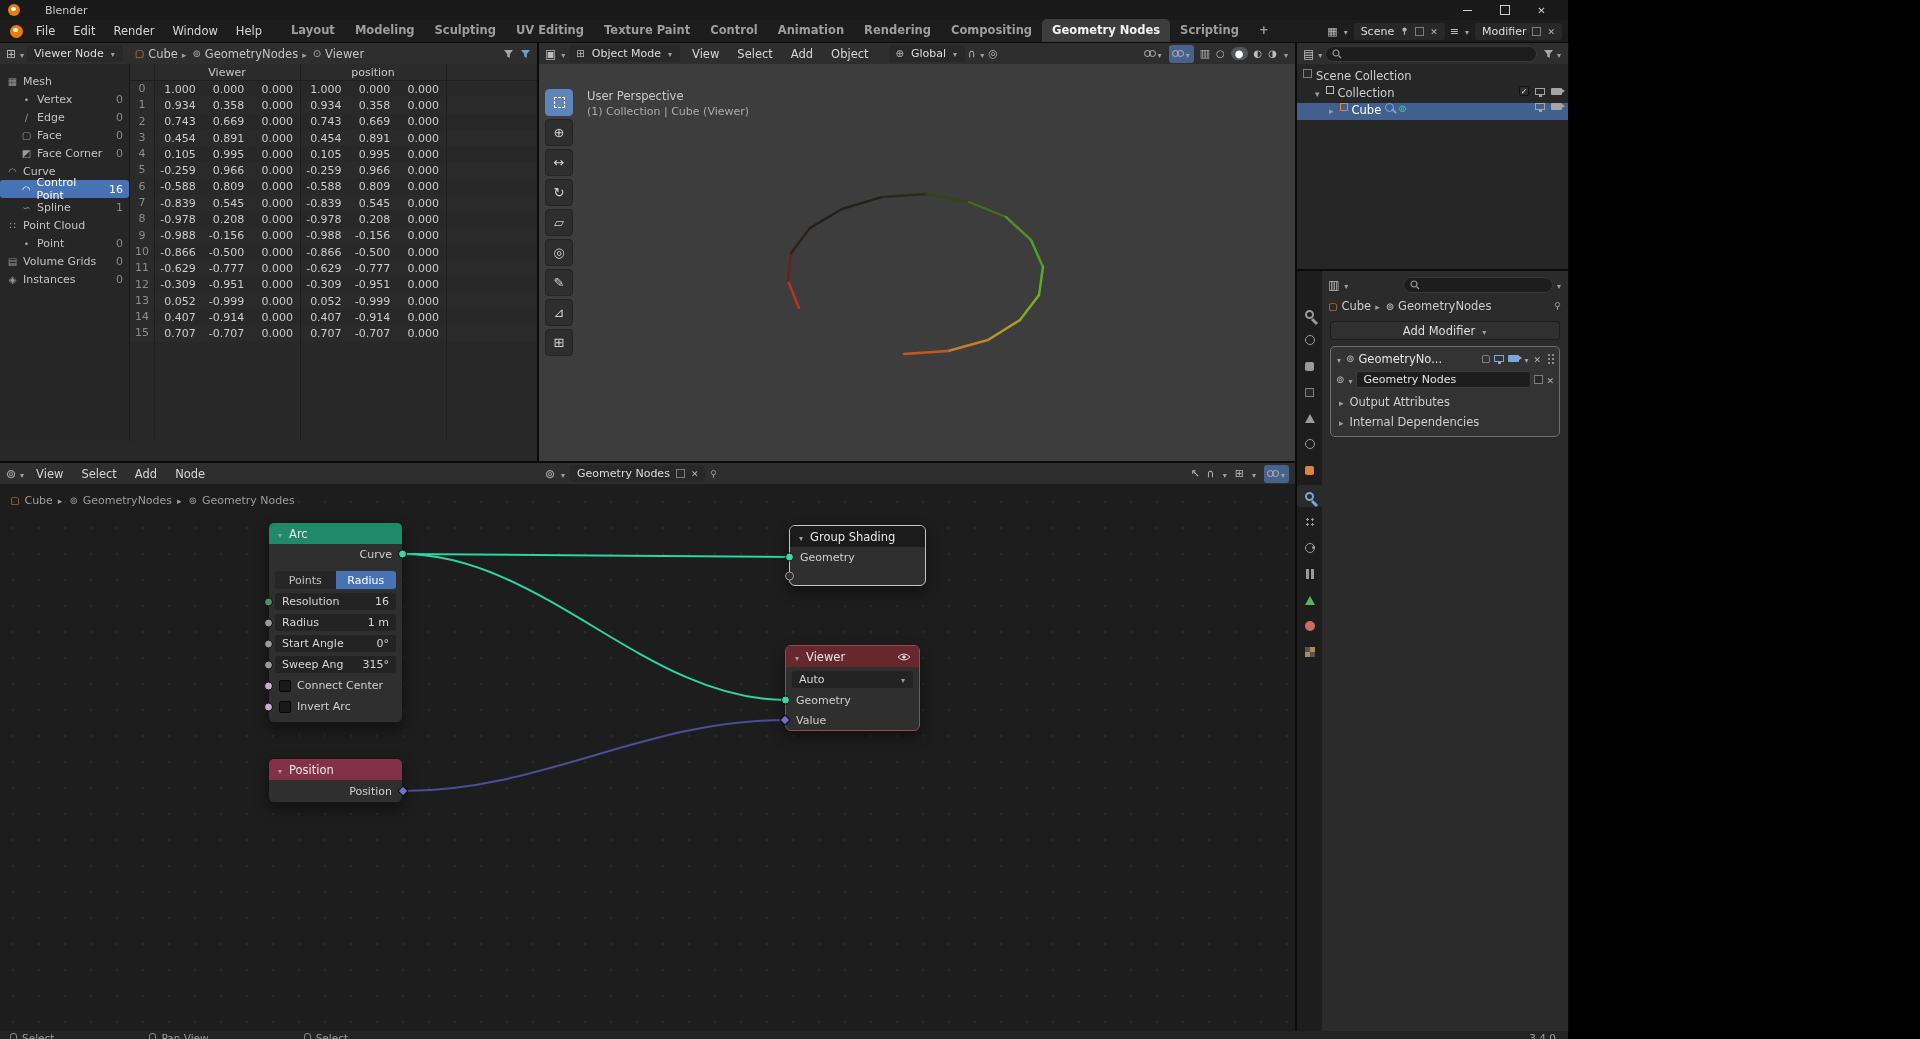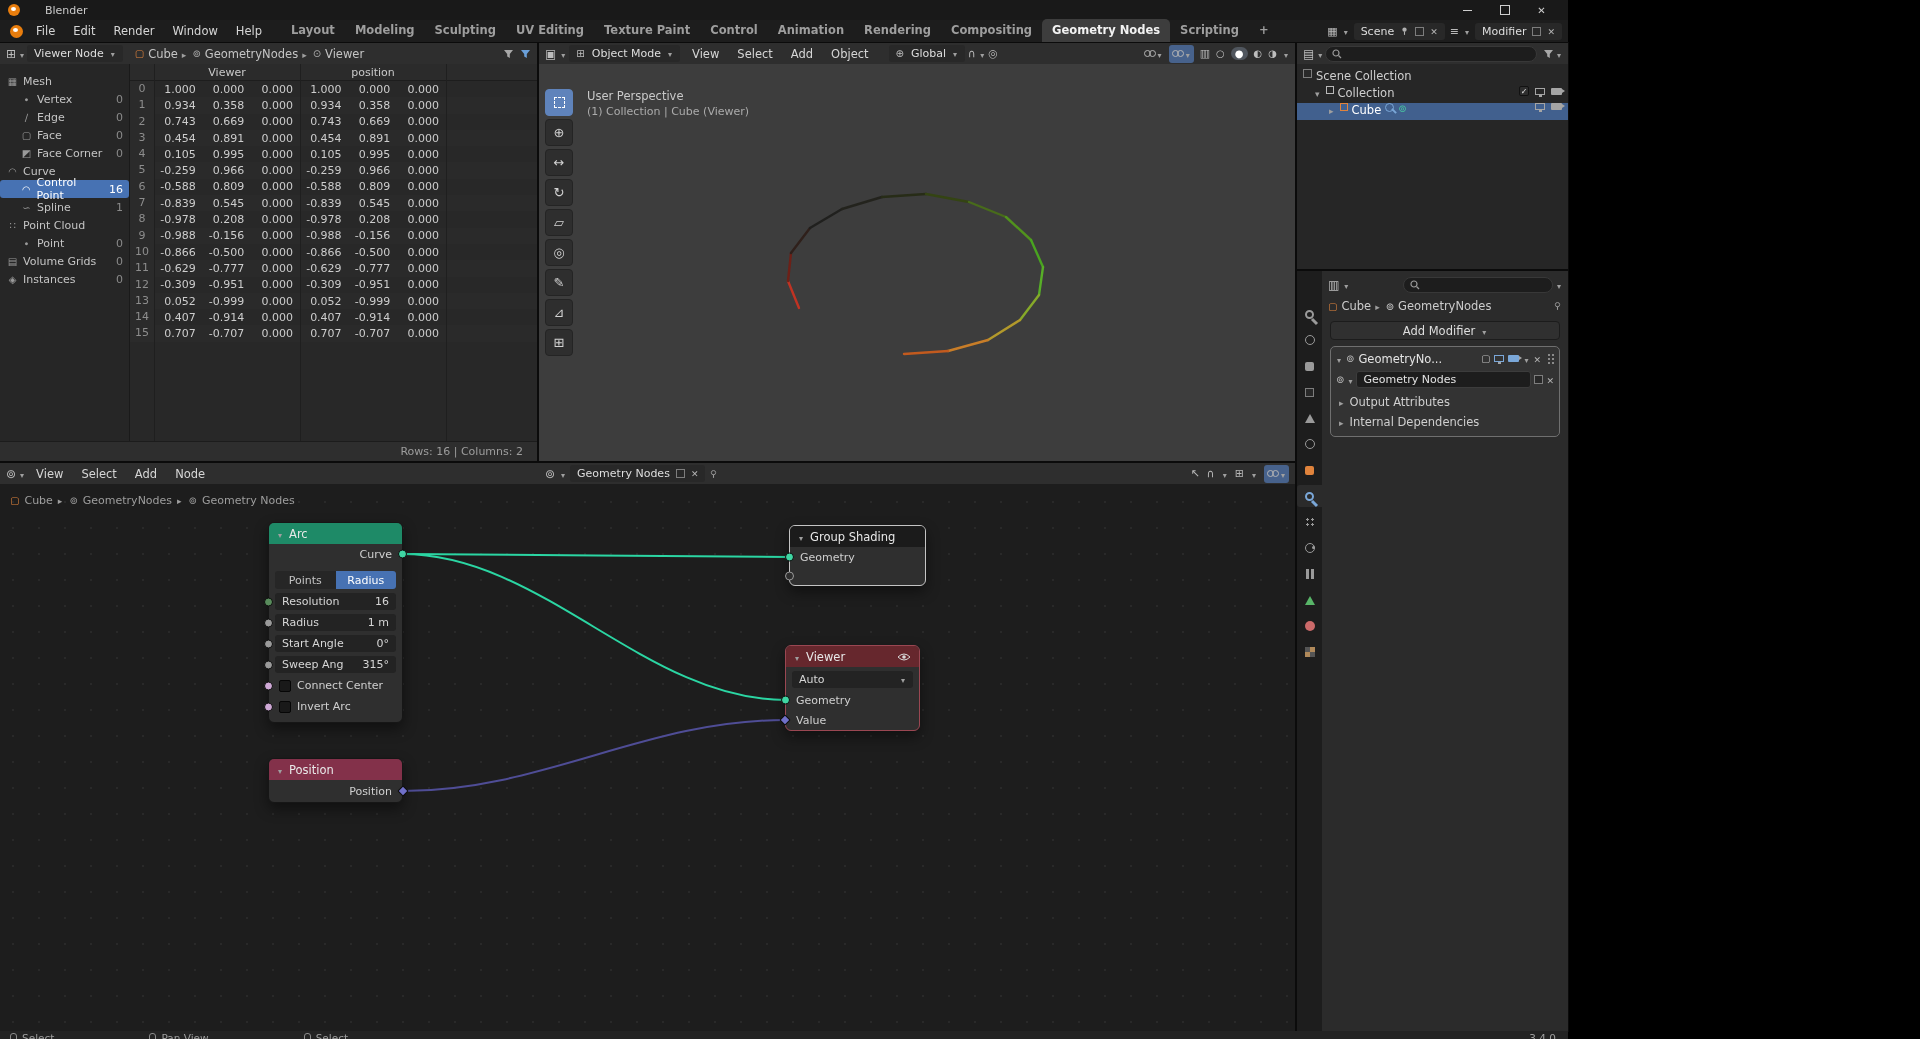--- a/index.html
+++ b/index.html
@@ -453,23 +453,20 @@
             <span class="ss-cell">0.000</span>
             <span class="ss-cell">0.707</span>
             <span class="ss-cell">-0.707</span>
             <span class="ss-cell">0.000</span>
           </div>
         </div>
       <div class="vline" style="left:24px"></div>
       <div class="vline" style="left:170px"></div>
       <div class="vline" style="left:316px"></div>
     </div>
-    <div class="ss-footer">
-      <span>Rows: 16   |   Columns: 2</span>
-    </div>
   </div>
 
   <div class="viewport">
     <div class="vp-header">
       <span class="ed-icon">▣</span>
         <span class="chev"></span>
       <div class="field">
         <span class="ed-icon" style="font-size:10px">⊞</span>
         <span>Object Mode</span>
           <span class="chev"></span>

